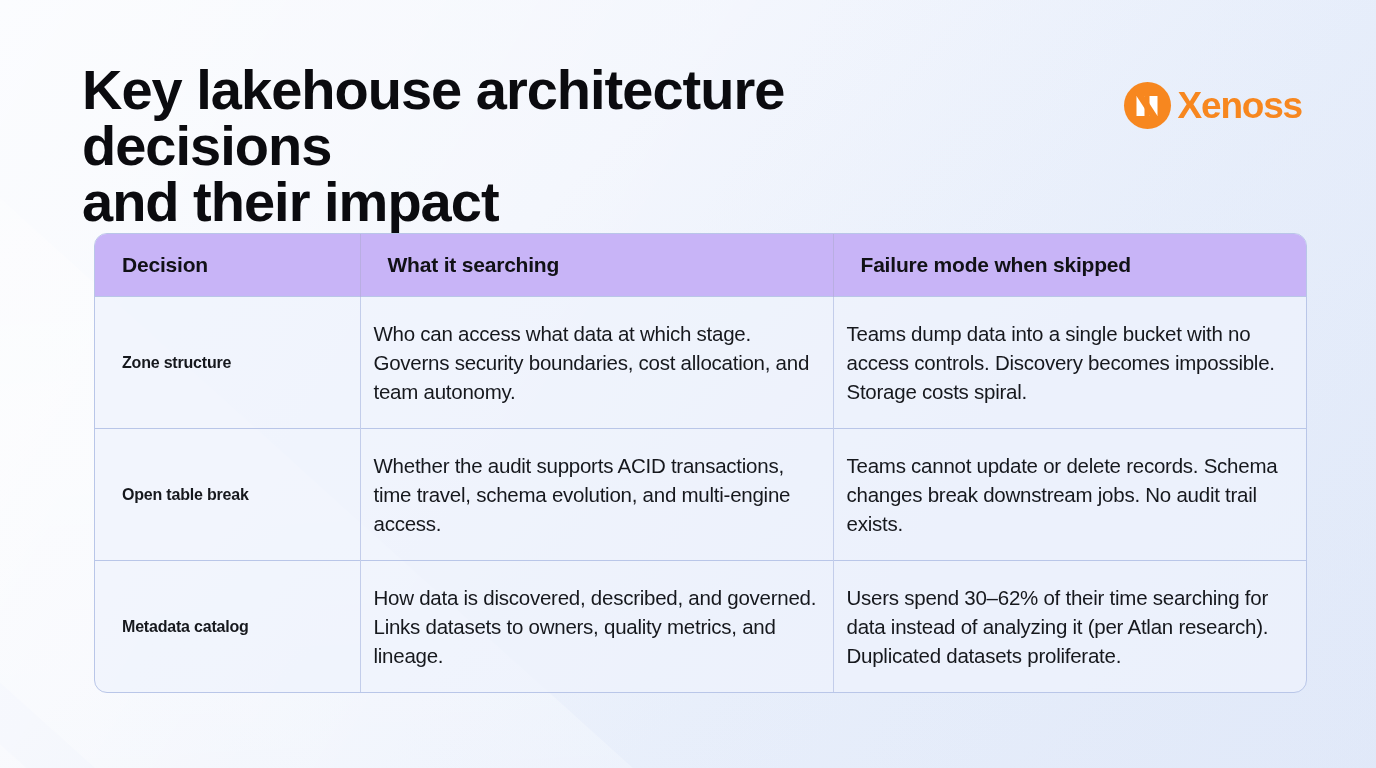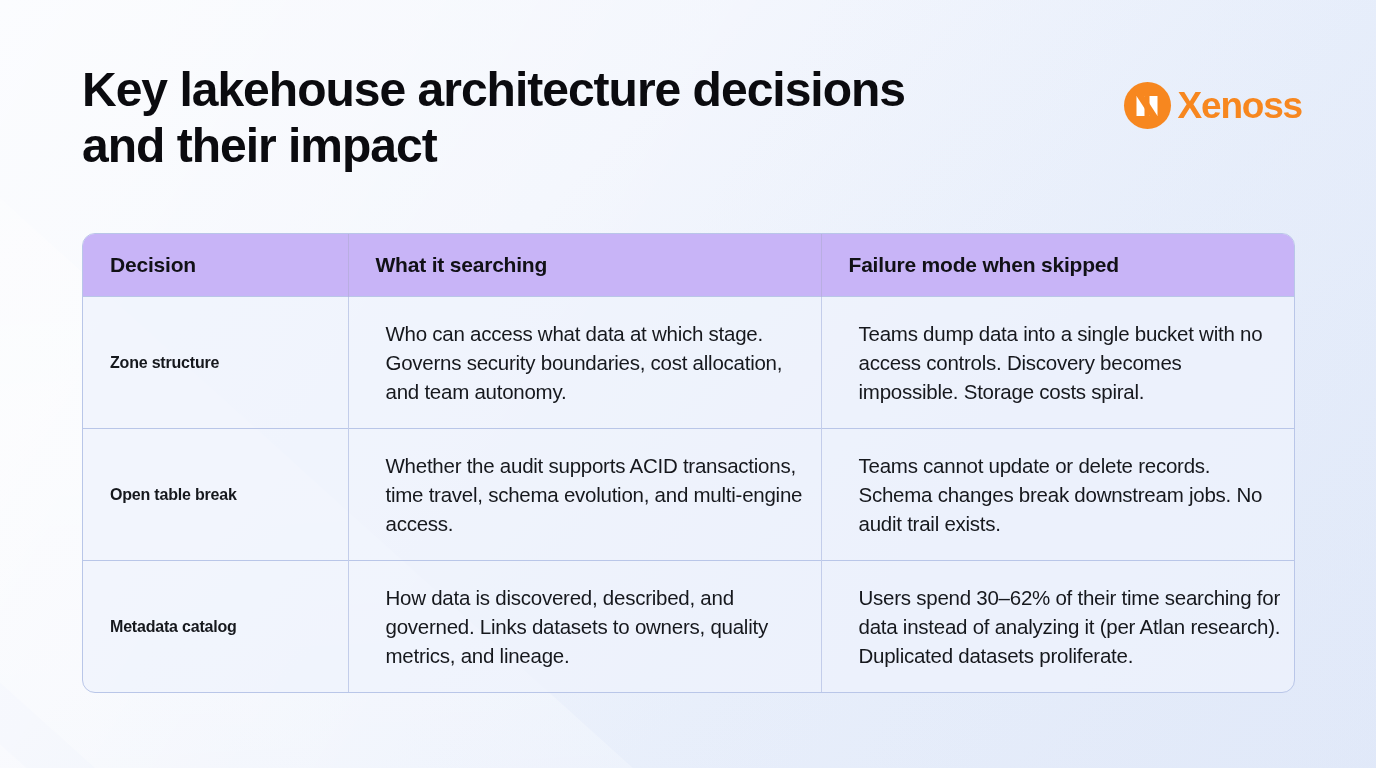--- a/index.html
+++ b/index.html
@@ -48,21 +48,21 @@
     position:absolute;
     left:82px;
     top:62px;
     right:74px;
     display:flex;
     align-items:flex-start;
     justify-content:space-between;
   }
 
   .page-title {
-    font-size:48px;
+    font-size:56px;
     line-height:56px;
     font-weight:700;
     letter-spacing:-1.0px;
     color:#0b0b0f;
     max-width:960px;
   }
   .page-title .line { display:block; }
 
   
   .logo {
@@ -83,21 +83,21 @@
   .logo-word {
     font-size:37px;
     font-weight:700;
     letter-spacing:-1.2px;
     color:#f7871f;
   }
 
   
   .table-wrap {
     position:absolute;
-    left:82px;
+    left:94px;
     top:233px;
     width:1213px;
     border:1px solid #b9c6e8;
     border-radius:13px;
     overflow:hidden;
     background:rgba(238,243,252,0.72);
   }
   table {
     width:100%;
     border-collapse:collapse;
@@ -131,21 +131,21 @@
   td.cell-decision {
     font-size:16px;
     font-weight:700;
     padding:18px 18px 18px 27px;
     letter-spacing:-0.2px;
   }
   td.cell-body {
     font-size:20.5px;
     line-height:29px;
     font-weight:400;
-    padding:22px 14px 22px 37px;
+    padding:22px 14px 22px 13px;
     letter-spacing:-0.25px;
   }
 </style>
 </head>
 <body>
 
 <div class="bg-wash"></div>
 <div class="bg-streak bg-streak-a"></div>
 <div class="bg-streak bg-streak-b"></div>
 

